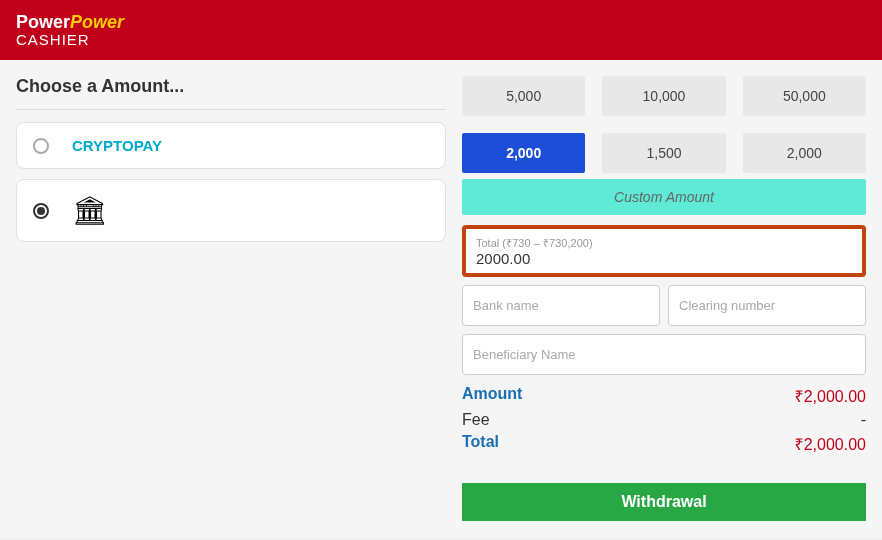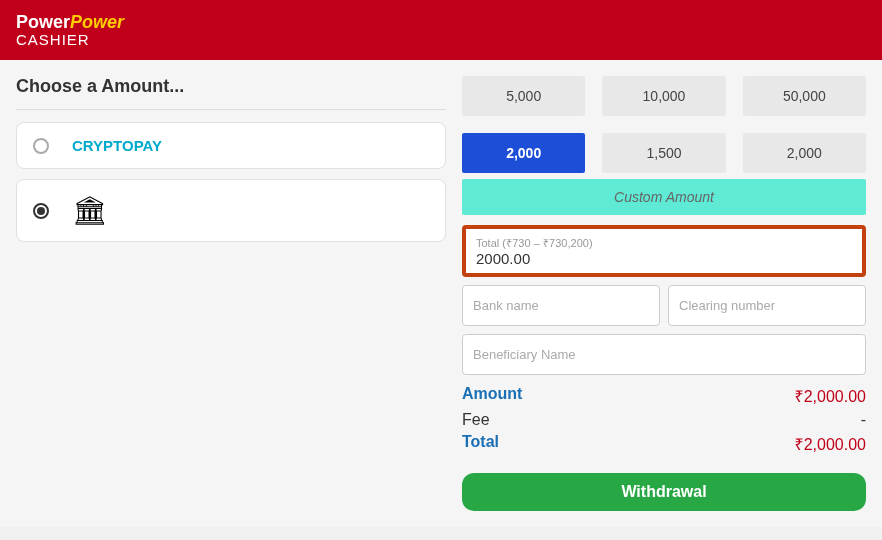--- a/index.html
+++ b/index.html
@@ -209,23 +209,23 @@
 
     
     .withdrawal-btn {
       width: 100%;
       background: #28a745;
       color: white;
       border: none;
       padding: 10px;
       font-size: 16px;
       font-weight: bold;
-      border-radius: 12px;
+      border-radius: 1px;
       cursor: pointer;
-      margin-top: 14px;
+      margin-top: 24px;
     }
   </style>
 </head>
 <body>
 
 <div class="header">
   <div>
     <div class="logo-power">
       Power<span class="play">Power</span>
     </div>

